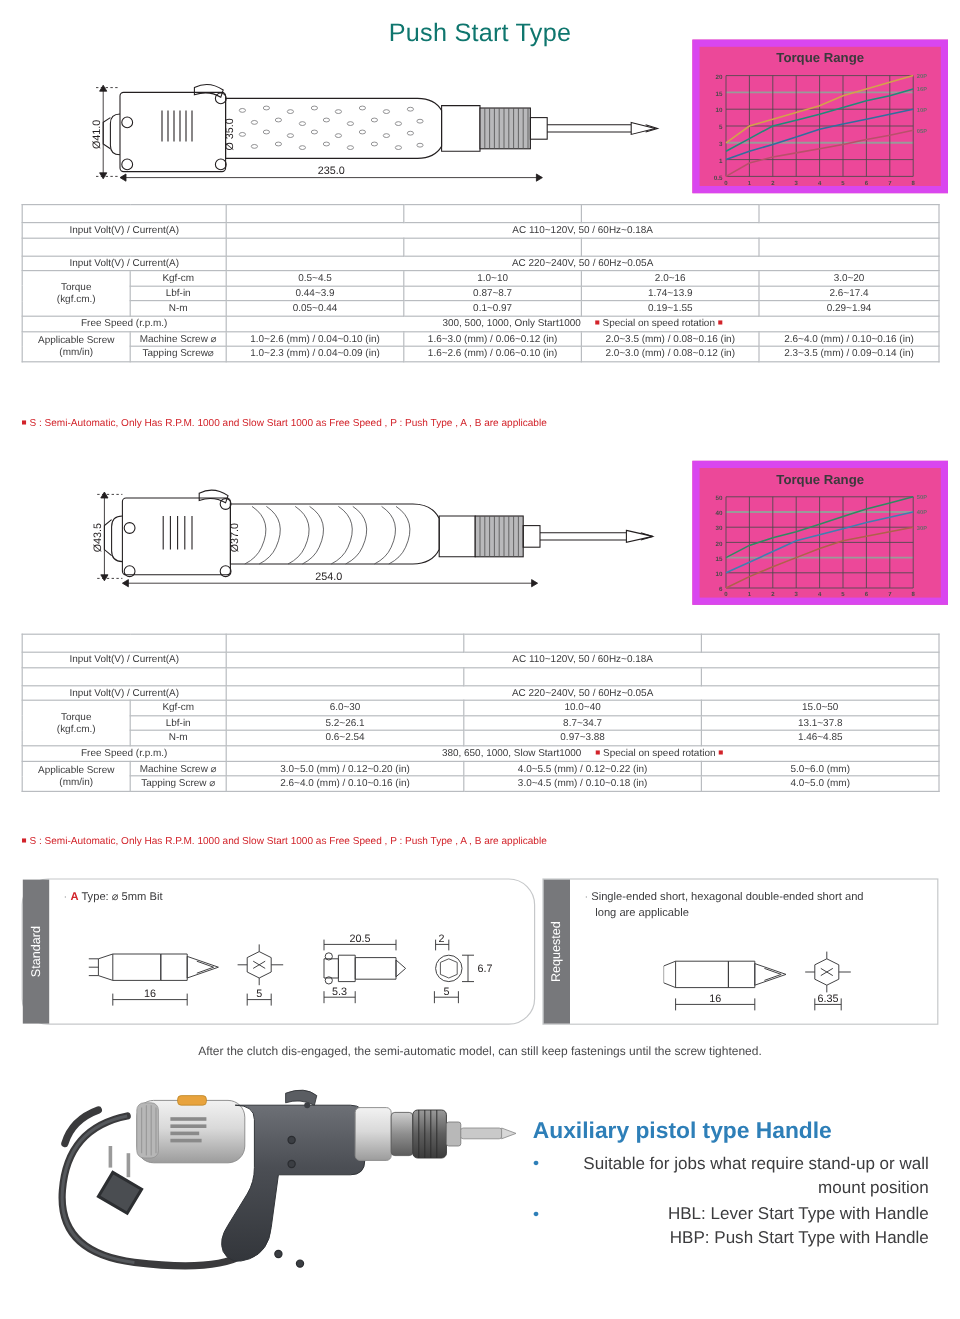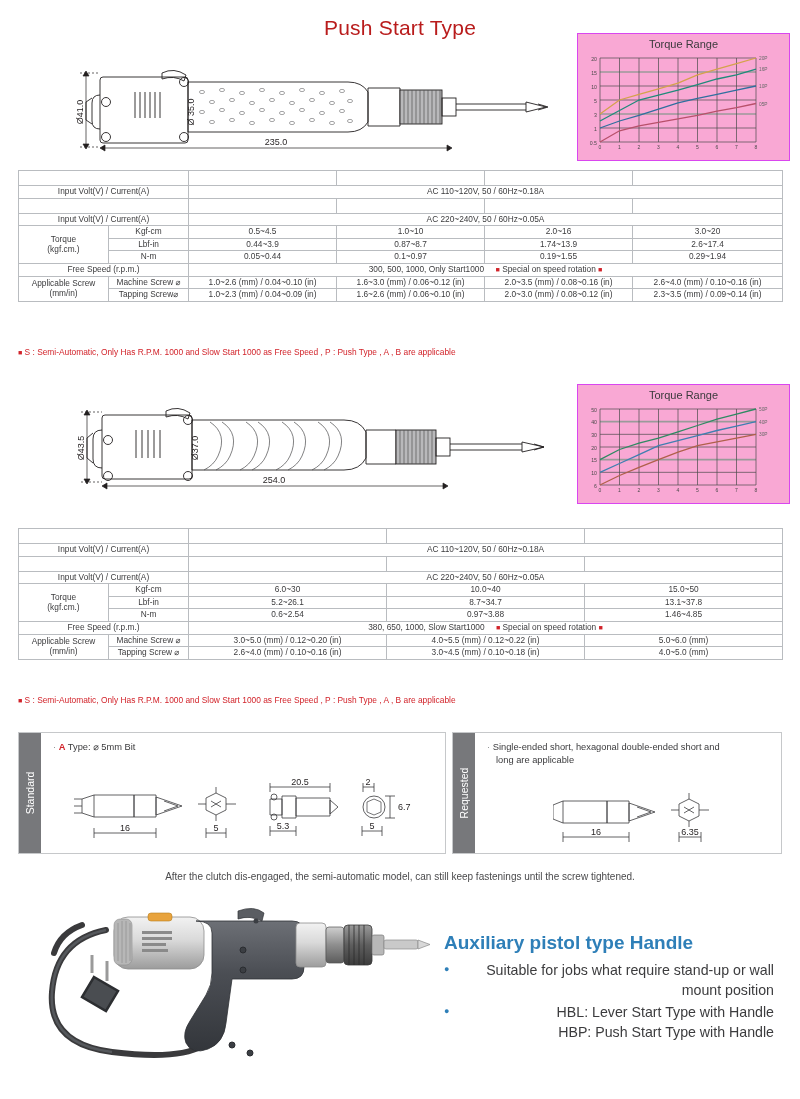--- a/index.html
+++ b/index.html
@@ -10,36 +10,37 @@
     font-family:"Liberation Sans", sans-serif;
     color:#231f20;
     position:relative;
     overflow:hidden;
   }
 
   
   .page-title{
     position:absolute; top:16px; left:0; width:800px;
     text-align:center;
-    font-size:21px; color:#b91c1c; font-weight:400;
+    font-size:21px; color:#0f766e; font-weight:400;
     letter-spacing:.2px;
   }
 
   
   .drawing { position:absolute; }
   .dim-text{
     font-size:9px; fill:#231f20;
     font-family:"Liberation Sans", sans-serif;
   }
 
   
   .chart-box{
     position:absolute;
-    border:1px solid #d946ef;
-    background:#f9a8d4;
+    border:6px solid #d946ef;
+    background:#ec4899;
+    font-weight:bold;
   }
   .chart-title{
     text-align:center;
     font-size:11px;
     color:#3a3a3c;
     padding-top:4px;
     font-family:"Liberation Sans", sans-serif;
   }
   .chart-svg{ display:block; }
 
@@ -579,21 +580,21 @@
       <td>4.0~5.0 (mm)</td>
     </tr>
   </tbody>
 </table>
 
 <div class="footnote" style="top:695px;left:18px;">
   <span class="sq">■</span>
   <span>S : Semi-Automatic, Only Has R.P.M. 1000 and Slow Start 1000 as Free Speed , P : Push Type , A , B are applicable</span>
 </div>
 
-<div class="bits-panel" style="top:732px;left:18px;width:428px;height:122px;">
+<div class="bits-panel" style="top:732px;left:18px;width:428px;height:122px;border-radius:22px;">
   <div class="side-tab">
     <span>Standard</span>
   </div>
   <div class="bullets" style="left:34px;top:8px;width:380px;">
     <div>
       <span class="dot">·</span>
       <span class="red">A</span>
       <span>Type: ⌀ 5mm Bit</span>
     </div>
   </div>

